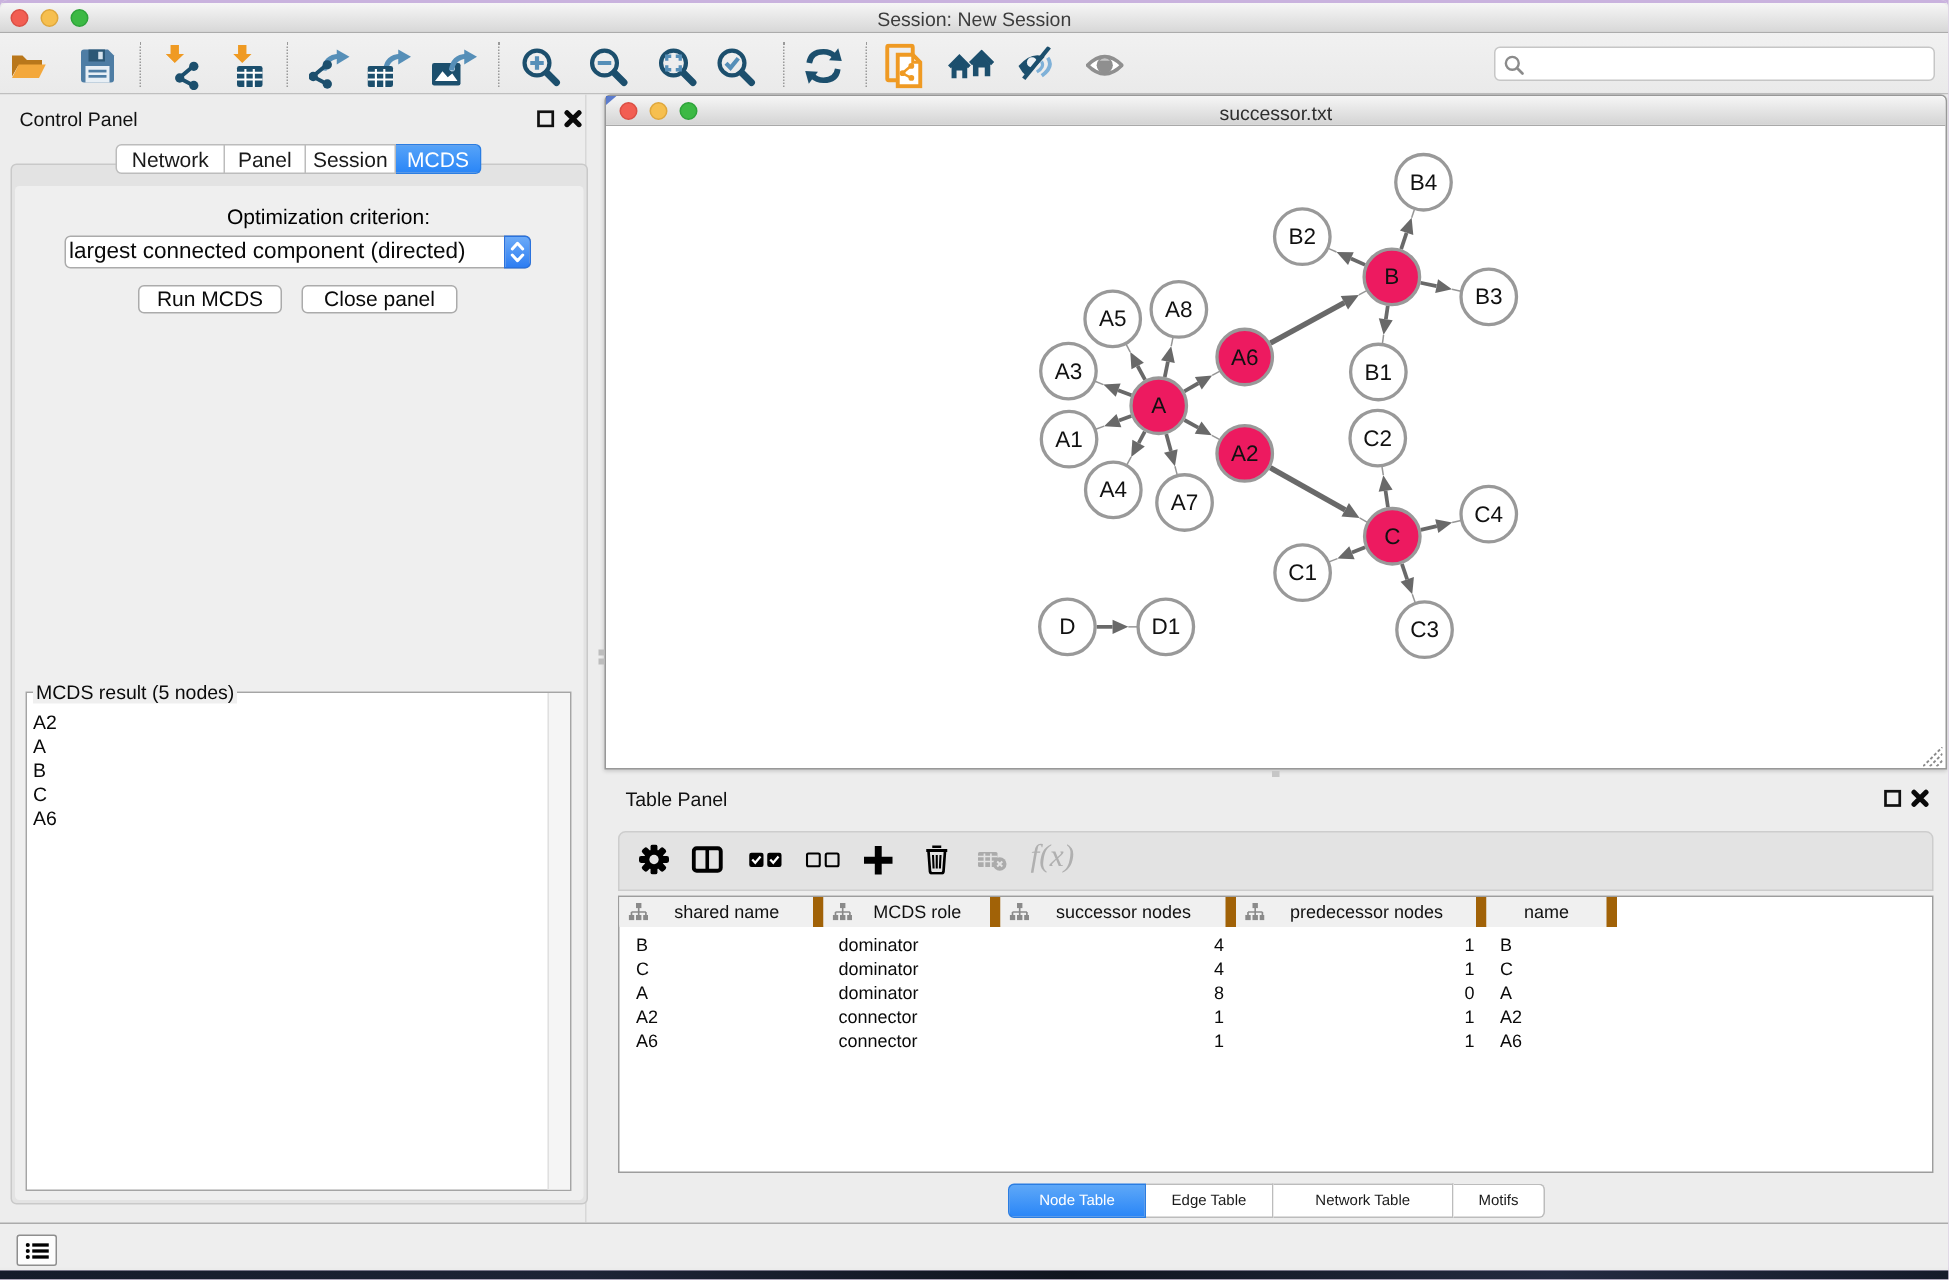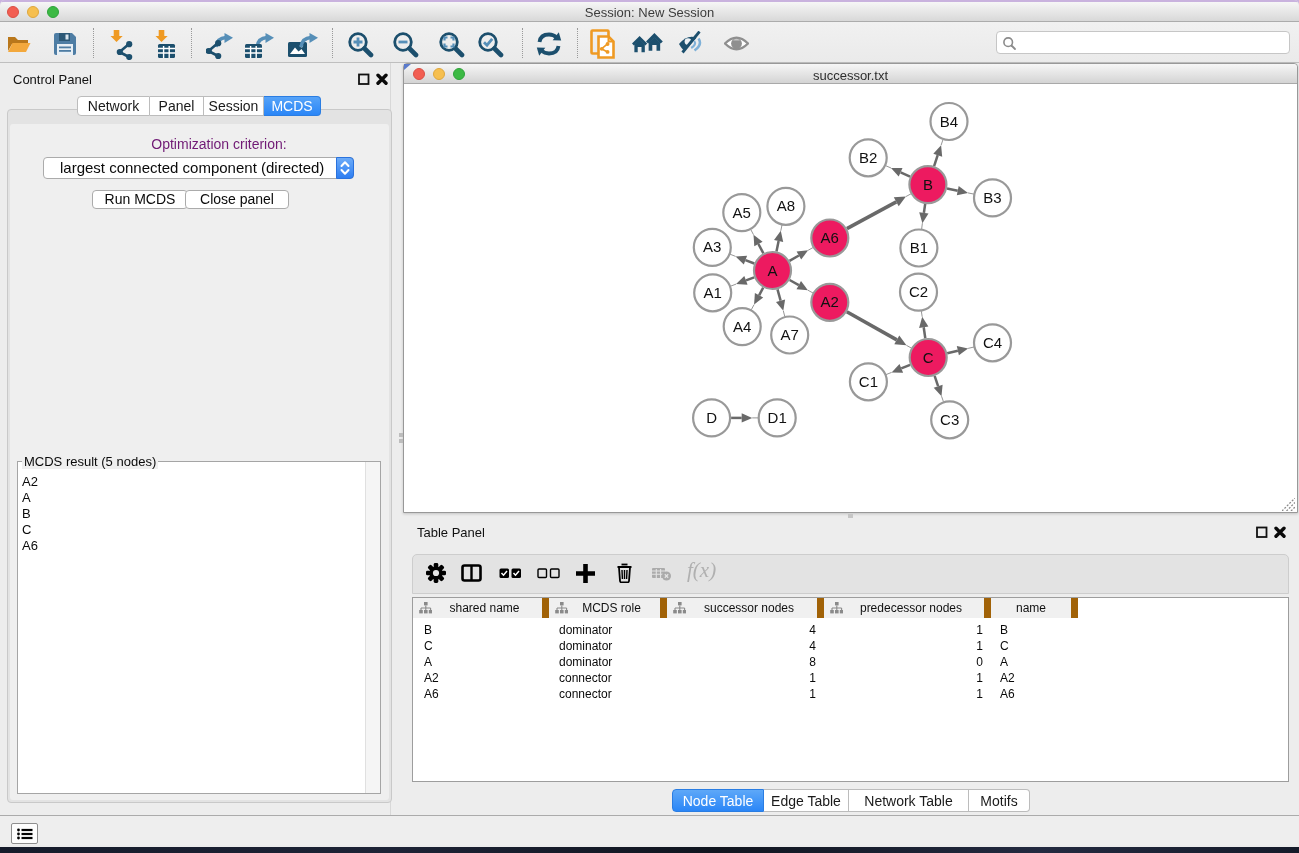--- a/index.html
+++ b/index.html
@@ -20,22 +20,22 @@
 #maincontent { position:absolute; left:0; top:63px; width:1299px; height:752px; background:#ededed; }
 #statusbar { position:absolute; left:0; top:815px; width:1299px; height:30px; background:#eeeeee; border-top:1px solid #ababab; }
 
 #cphead { position:absolute; left:13px; top:72px; font-size:13px; color:#111; }
 #cptabs { position:absolute; left:77px; top:96px; height:20px; display:flex; }
 #cptabs .tab { height:20px; line-height:19px; text-align:center; font-size:14px; background:#fff; border:1px solid #bcbcbc; border-left:none; color:#1a1a1a; }
 #cptabs .tab:first-child { border-left:1px solid #bcbcbc; border-radius:4px 0 0 4px; }
 #cptabs .tab.sel { background:linear-gradient(#56a3f8,#2a86f7); color:#fff; border-color:#2a7de2; border-radius:0 4px 4px 0; }
 #cppanel { position:absolute; left:7px; top:109px; width:385px; height:694px; background:#e3e3e3; border:1px solid #c9c9c9; border-radius:4px; }
 #cpinner { position:absolute; left:10px; top:124px; width:379px; height:676px; background:#efefef; border-radius:3px; }
-#optlabel { position:absolute; left:0; top:136px; width:399px; text-align:center; font-size:14px; color:#701a75;padding-left:39px; }
-#dropdown { position:absolute; left:43px; top:157px; width:311px; height:22px; background:#fff; border:1px solid #ababab; border-radius:4px; font-size:15px; color:#0a0a0a; line-height:20px; padding-left:16px; }
+#optlabel { position:absolute; left:0; top:136px; width:399px; text-align:center; font-size:14px; color:#000000;padding-left:39px; }
+#dropdown { position:absolute; left:43px; top:157px; width:311px; height:22px; background:#fff; border:1px solid #ababab; border-radius:4px; font-size:15px; color:#0a0a0a; line-height:20px; padding-left:2px; }
 #ddbtn { position:absolute; left:336px; top:157px; width:18px; height:22px; background:linear-gradient(#6cabf8,#2e7ef2); border-radius:0 4px 4px 0; border:1px solid #2a72dd; }
 .btn { position:absolute; height:19px; background:#fff; border:1px solid #ababab; border-radius:4px; font-size:14px; color:#0a0a0a; text-align:center; line-height:17px; }
 #fieldset { position:absolute; left:17px; top:461px; width:364px; height:333px; background:#fff; border:1px solid #a5a5a5; }
 #fslegend { position:absolute; left:22px; top:454px; font-size:13px; color:#0a0a0a; background:#efefef; padding:0 2px; }
 #fslist { position:absolute; left:22px; top:474px; font-size:13px; color:#0a0a0a; line-height:16px; }
 #fsscroll { position:absolute; left:365px; top:462px; width:15px; height:331px; background:#f5f5f5; border-left:1px solid #e0e0e0; }
 
 #gwin { position:absolute; left:403px; top:63px; width:895px; height:450px; background:#fff; border:1px solid #989898; border-radius:4px 4px 0 0; box-shadow:0 1px 3px rgba(0,0,0,0.18); }
 #gtitle { position:absolute; left:0; top:0; width:100%; height:20px; background:linear-gradient(#f6f6f6,#d4d4d4); border-bottom:1px solid #a9a9a9; border-radius:4px 4px 0 0; }
 #gtitle .t1 { left:9px; background:#f25e52; border:0.5px solid #da4f44; }
@@ -43,21 +43,21 @@
 #gtitle .t3 { left:49px; background:#3cb944; border:0.5px solid #2ea33a; }
 #gtitle .gt { position:absolute; top:4px; width:100%; text-align:center; font-size:13px; color:#2e2e2e; }
 
 #tphead { position:absolute; left:417px; top:525px; font-size:13px; color:#111; }
 #tptoolbar { position:absolute; left:412px; top:554px; width:877px; height:40px; background:#e3e3e3; border:1px solid #cdcdcd; border-radius:5px 5px 0 0; }
 #ttable { position:absolute; left:412px; top:597px; width:877px; height:185px; background:#fff; border:1px solid #9d9d9d; }
 #thead { position:absolute; left:0; top:0; height:20px; background:#f0f0f0; border-bottom:1px solid #b9b9b9; }
 .th { position:absolute; top:0; height:20px; border-right:7px solid #a16207; font-size:12px; color:#111; text-align:center; line-height:20px; background:#f0f0f0; }
 .trow { position:absolute; font-size:12px; color:#0a0a0a; height:16px; line-height:16px; }
 #tbtabs { position:absolute; left:672px; top:789px; height:23px; display:flex; }
-#tbtabs .tab { height:23px; line-height:22px; text-align:center; font-size:14px; background:#fff; border:1px solid #bcbcbc; border-left:none; color:#1a1a1a; }
+#tbtabs .tab { height:23px; line-height:22px; text-align:center; font-size:10px; background:#fff; border:1px solid #bcbcbc; border-left:none; color:#1a1a1a; }
 #tbtabs .tab.sel { background:linear-gradient(#5ea8f8,#2a86f7); color:#fff; border-color:#2a7de2; border-radius:4px 0 0 4px; border-left:1px solid #2a7de2; }
 #tbtabs .tab:last-child { border-radius:0 4px 4px 0; }
 #memorybtn { position:absolute; left:1214px; top:822px; width:74px; height:23px; background:#f4f4f4; border:1px solid #9b9b9b; font-size:12px; color:#0a0a0a; line-height:21px; text-align:left; padding-left:25px;margin-top:30px; }
 #listbtn { position:absolute; left:11px; top:823px; width:27px; height:21px; background:#fdfdfd; border:1px solid #8e8e8e; border-radius:2px; }
 #vsep { position:absolute; left:390px; top:63px; width:1px; height:752px; background:#d8d8d8; }
 </style>
 </head>
 <body>
 <div id="app">
 <div id="purpletop"></div>
@@ -218,21 +218,21 @@
   </div>
   <div id="optlabel">Optimization criterion:</div>
   <div id="dropdown">largest connected component (directed)</div>
   <div id="ddbtn">
       <svg style="position:absolute;left:2px;top:2px" width="12" height="16" viewBox="0 0 12 16">
         <path d="M2.5 6 L6 2.2 L9.5 6" stroke="#fff" stroke-width="2" fill="none" stroke-linecap="round" stroke-linejoin="round"></path>
         <path d="M2.5 10 L6 13.8 L9.5 10" stroke="#fff" stroke-width="2" fill="none" stroke-linecap="round" stroke-linejoin="round"></path>
       </svg>
     </div>
   <div class="btn" style="left:92px; top:190px; width:96px;">Run MCDS</div>
-  <div class="btn" style="left:185px; top:190px; width:104px;">Close panel</div>
+  <div class="btn" style="left:201px; top:190px; width:104px;">Close panel</div>
   <div id="fieldset"></div>
   <div id="fsscroll"></div>
   <div id="fslegend">MCDS result (5 nodes)</div>
   <div id="fslist">A2<br>A<br>B<br>C<br>A6</div>
 
   <div id="gwin">
     <div id="gtitle">
       <div class="tl t1"></div>
         <div class="tl t2"></div>
         <div class="tl t3"></div>

